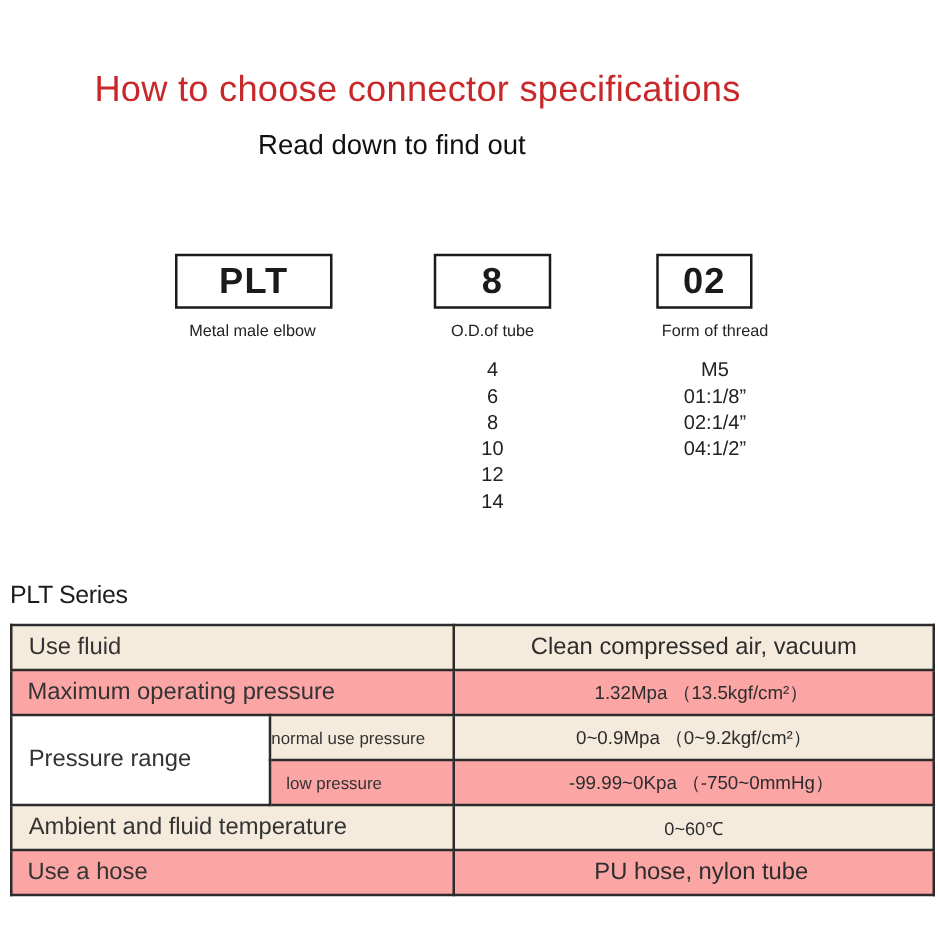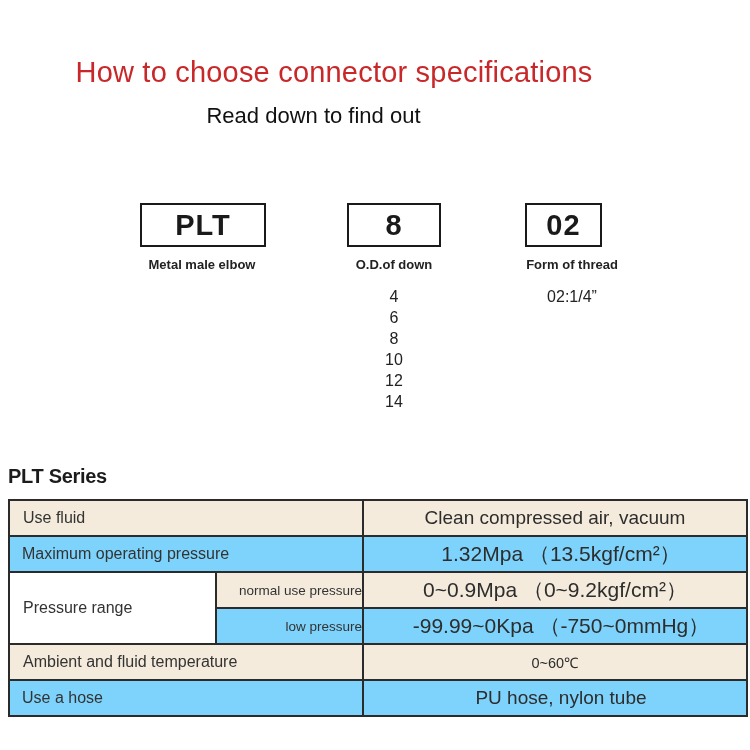--- a/index.html
+++ b/index.html
@@ -55,21 +55,20 @@
   .code-box.seg-1 { left: 347px; width: 94px; }
   .code-box.seg-2 { left: 525px; width: 77px; }
   .code-label {
     position: absolute;
     top: 257px;
     width: 220px;
     text-align: center;
     font-size: 13px;
     line-height: 16px;
     color: #222222;
-    font-weight: bold;
   }
   .code-label.seg-0 { left: 92px;  }
   .code-label.seg-1 { left: 284px; }
   .code-label.seg-2 { left: 462px; }
   .option-list {
     position: absolute;
     top: 286px;
     width: 160px;
     text-align: center;
     font-size: 16px;
@@ -80,21 +79,21 @@
   .option-list .opt {
     display: block;
     line-height: 21px;
   }
   .series-heading {
     position: absolute;
     top: 463px;
     left: 8px;
     font-size: 20px;
     line-height: 26px;
-    font-weight: bold;
+    font-weight: normal;
     letter-spacing: -0.3px;
     color: #1c1c1c;
   }
   table.spec-table {
     position: absolute;
     top: 499px;
     left: 8px;
     width: 738px;
     border-collapse: collapse;
     table-layout: fixed;
@@ -104,71 +103,74 @@
     padding: 0;
     box-sizing: border-box;
     vertical-align: middle;
   }
   .spec-table tr { height: 36px; }
   .col-label { width: 207px; }
   .col-sub   { width: 147px; }
   .col-value { width: 384px; }
   td.label-cell {
     padding-left: 13px;
-    font-size: 16px;
+    font-size: 19px;
     color: #333333;
     background: #ffffff;
   }
   td.sub-cell {
-    text-align: right;
+    text-align: left;
     font-size: 13.5px;
     color: #333333;
   }
   td.value-cell {
     text-align: center;
     color: #2d2d2d;
     margin-left: 16px;
   }
   .val-lg { font-size: 19px; }
-  .val-md { font-size: 21px; }
+  .val-md { font-size: 15px; }
   .val-sm { font-size: 14.5px; }
   tr.stripe td.band { background: #f4ebdc; }
-  tr.plain  td.band { background: #7dd3fc; padding-left: 12px; }
+  tr.plain  td.band { background: #fca5a5; padding-left: 12px; }
 </style>
 </head>
 <body>
 
 <div class="page-title">How to choose connector specifications</div>
 <div class="page-subtitle">Read down to find out</div>
 
 <div class="code-box seg-0">
   <span>PLT</span>
 </div>
 <div class="code-box seg-1">
   <span>8</span>
 </div>
 <div class="code-box seg-2">
   <span>02</span>
 </div>
 
 <div class="code-label seg-0">Metal male elbow</div>
-<div class="code-label seg-1">O.D.of down</div>
+<div class="code-label seg-1">O.D.of tube</div>
 <div class="code-label seg-2">Form of thread</div>
 
 <div class="option-list tube">
   <span class="opt">4</span>
   <span class="opt">6</span>
   <span class="opt">8</span>
   <span class="opt">10</span>
   <span class="opt">12</span>
   <span class="opt">14</span>
 </div>
 
 <div class="option-list thread">
+  <span class="opt">M5</span>
+  <span class="opt">01:1/8”</span>
   <span class="opt">02:1/4”</span>
+  <span class="opt">04:1/2”</span>
 </div>
 
 <div class="series-heading">PLT Series</div>
 
 <table class="spec-table">
   <colgroup>
     <col class="col-label">
     <col class="col-sub">
     <col class="col-value">
   </colgroup>

